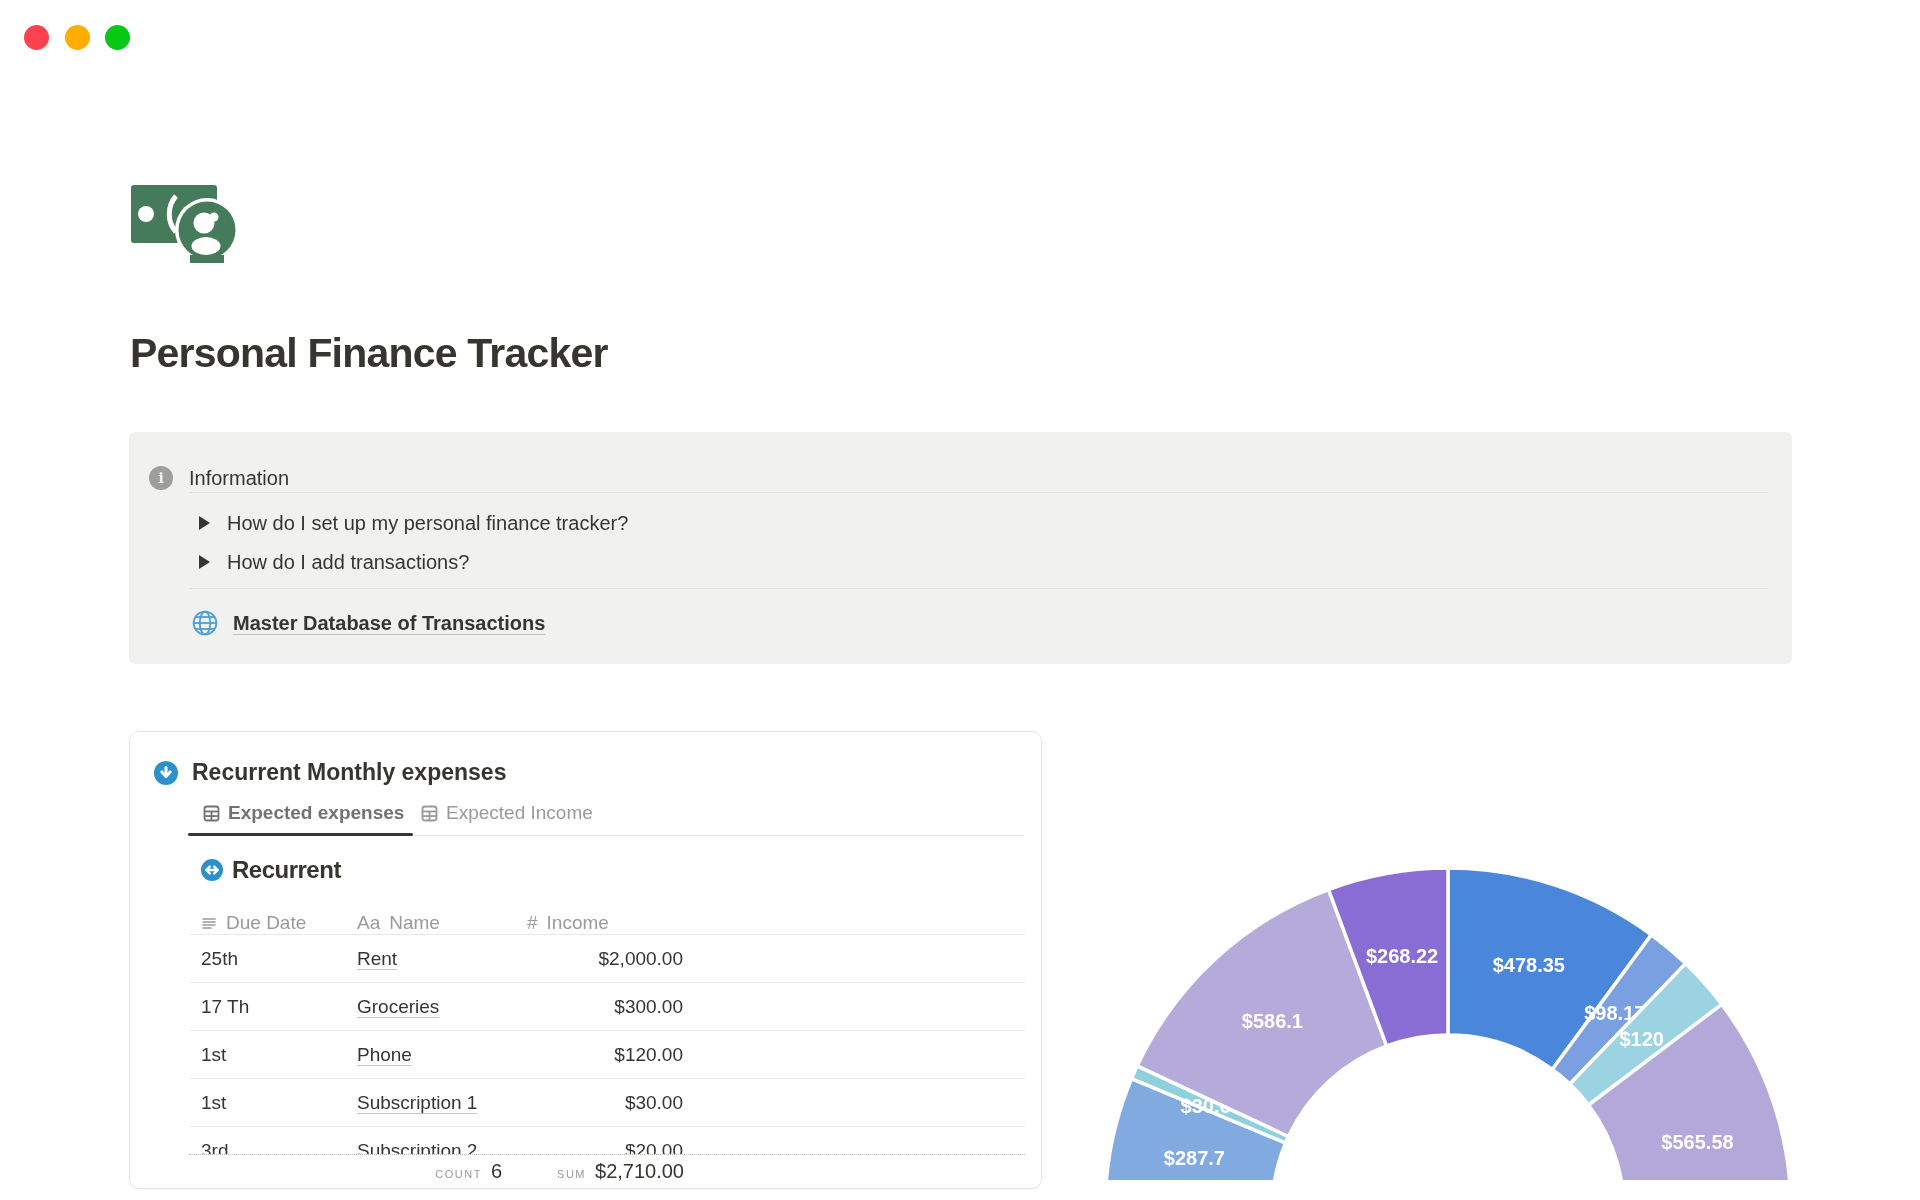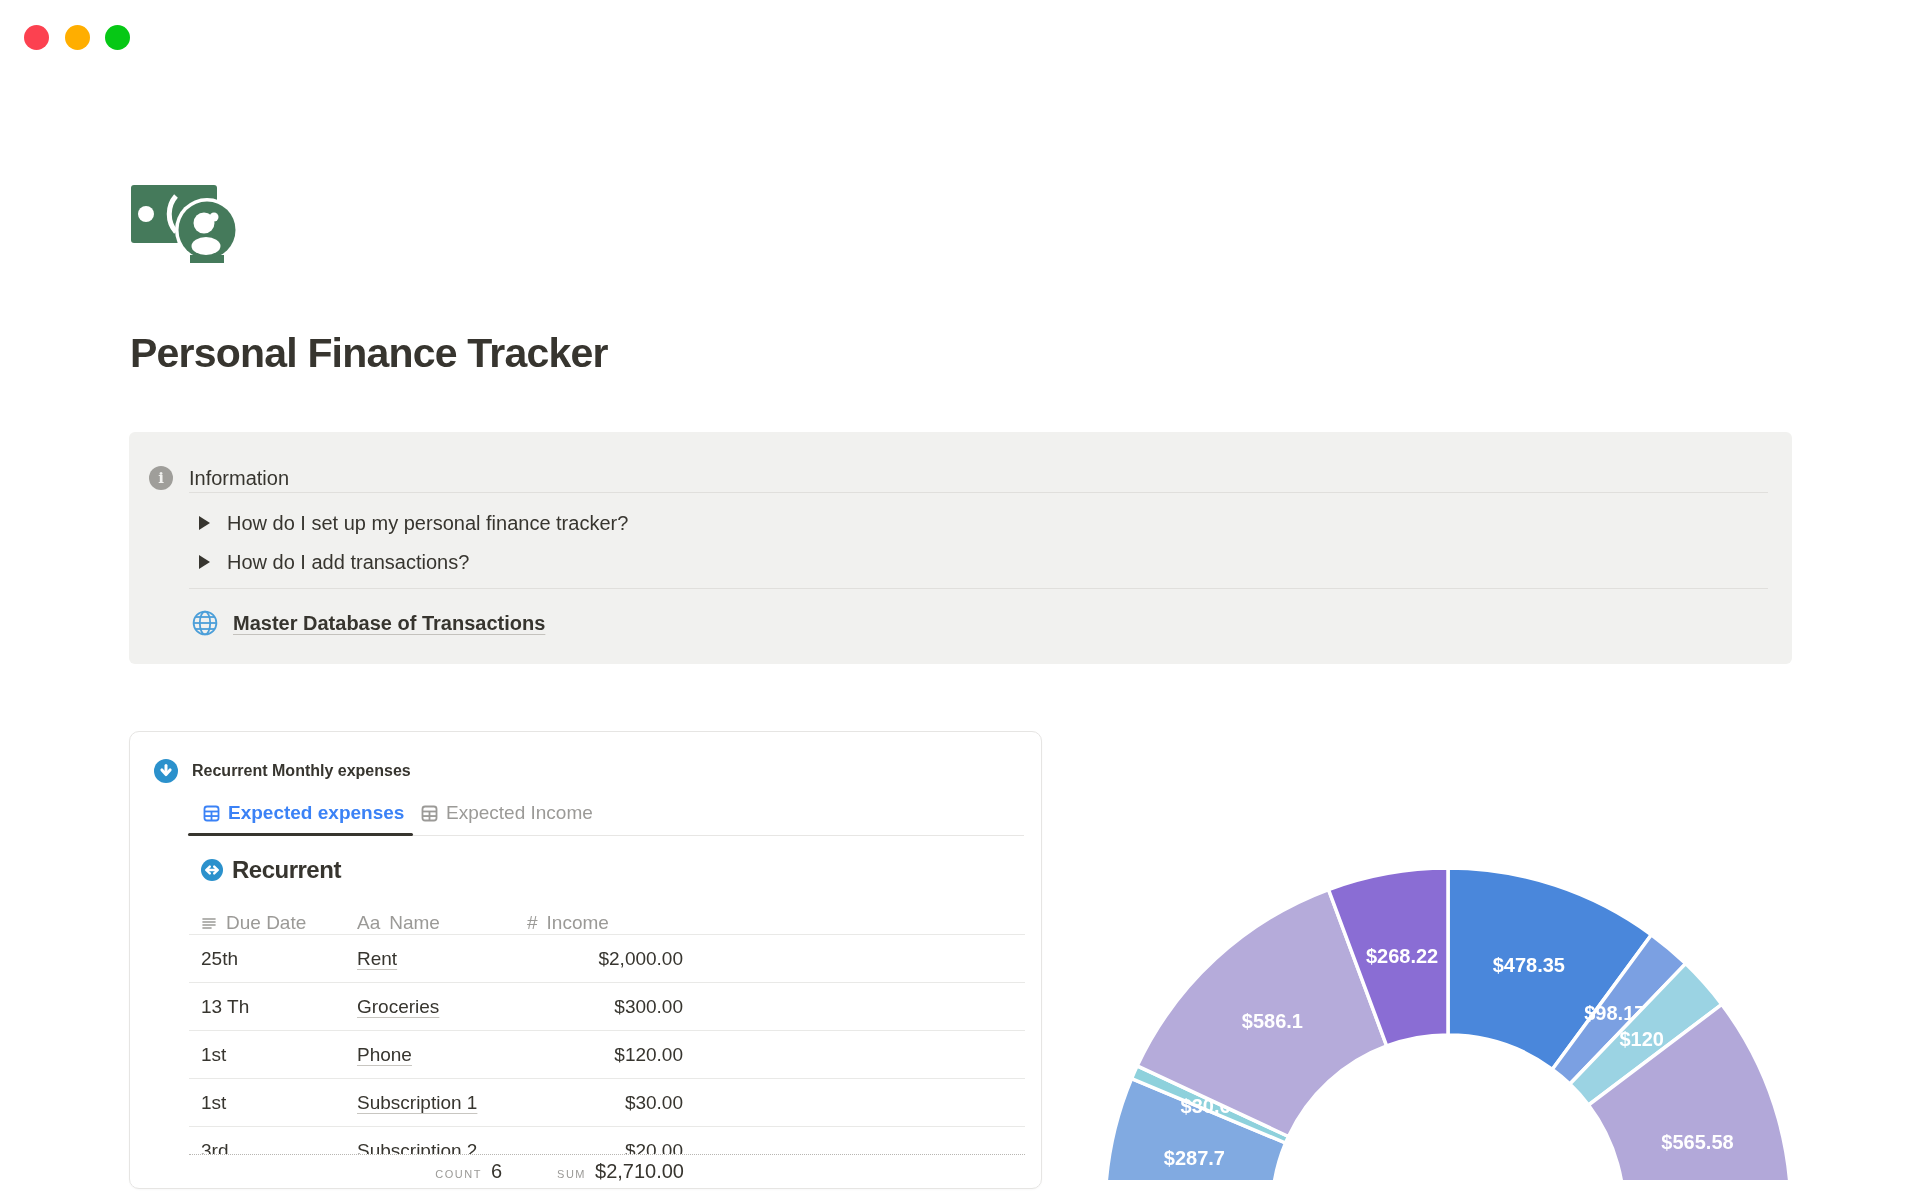--- a/index.html
+++ b/index.html
@@ -29,24 +29,24 @@
   .toggle-row .label { font-size:20px; }
   #db-link { position:absolute; left:62px; top:177px; display:flex; align-items:center; gap:8px; height:28px; cursor:pointer; }
   #db-link .label { font-size:20px; font-weight:700; margin-left:6px;
     text-decoration:underline; text-decoration-color:#c4c2bd; text-underline-offset:4px; text-decoration-thickness:1px; }
 
   
   #card { left:129px; top:731px; width:913px; height:458px; border:1px solid #e6e5e3; border-radius:10px;
     background:#fff; box-shadow:0 1px 2px rgba(15,15,15,0.03); overflow:hidden; }
   .blue-circle { border-radius:50%; background:#2b91cc; display:flex; align-items:center; justify-content:center; }
   #card-title-row { position:absolute; left:24px; top:27px; display:flex; align-items:center; gap:14px; }
-  #card-title-row .label { font-size:16px; font-weight:700; }
+  #card-title-row .label { font-size:23px; font-weight:700; }
   .tab { position:absolute; top:66px; display:flex; align-items:center; gap:8px; height:30px; cursor:pointer; }
   .tab .label { font-size:19px; }
-  .tab.active { color:#3b82f6; }
+  .tab.active { color:#737373; }
   .tab.active .label { font-weight:700; }
   .tab.inactive { color:#9b9a97;text-align:right; }
   #tabline-gray { position:absolute; left:58px; top:103px; width:836px; height:1px; background:#e7e6e4; }
   #tabline-dark { position:absolute; left:58px; top:101px; width:225px; height:3px; background:#37352f; border-radius:2px; }
   #section-head { position:absolute; left:71px; top:124px; display:flex; align-items:center; gap:9px; }
   #section-head .label { font-size:24px; font-weight:700; letter-spacing:-0.5px; }
 
   #table { position:absolute; left:59px; top:155px; width:836px; }
   .trow { display:grid; grid-template-columns:12px 156px 170px 156px auto; align-items:center;
     height:48px; border-bottom:1px solid #e9e9e7; font-size:19px; }
@@ -194,21 +194,21 @@
 
     <div class="trow">
       <span></span>
       <span>25th</span>
       <span><span class="name-link">Rent</span></span>
       <span class="cell-amount">$2,000.00</span>
       <span></span>
     </div>
     <div class="trow">
       <span></span>
-      <span>13 Th</span>
+      <span>17 Th</span>
       <span><span class="name-link">Groceries</span></span>
       <span class="cell-amount">$300.00</span>
       <span></span>
     </div>
     <div class="trow">
       <span></span>
       <span>1st</span>
       <span><span class="name-link">Phone</span></span>
       <span class="cell-amount">$120.00</span>
       <span></span>

